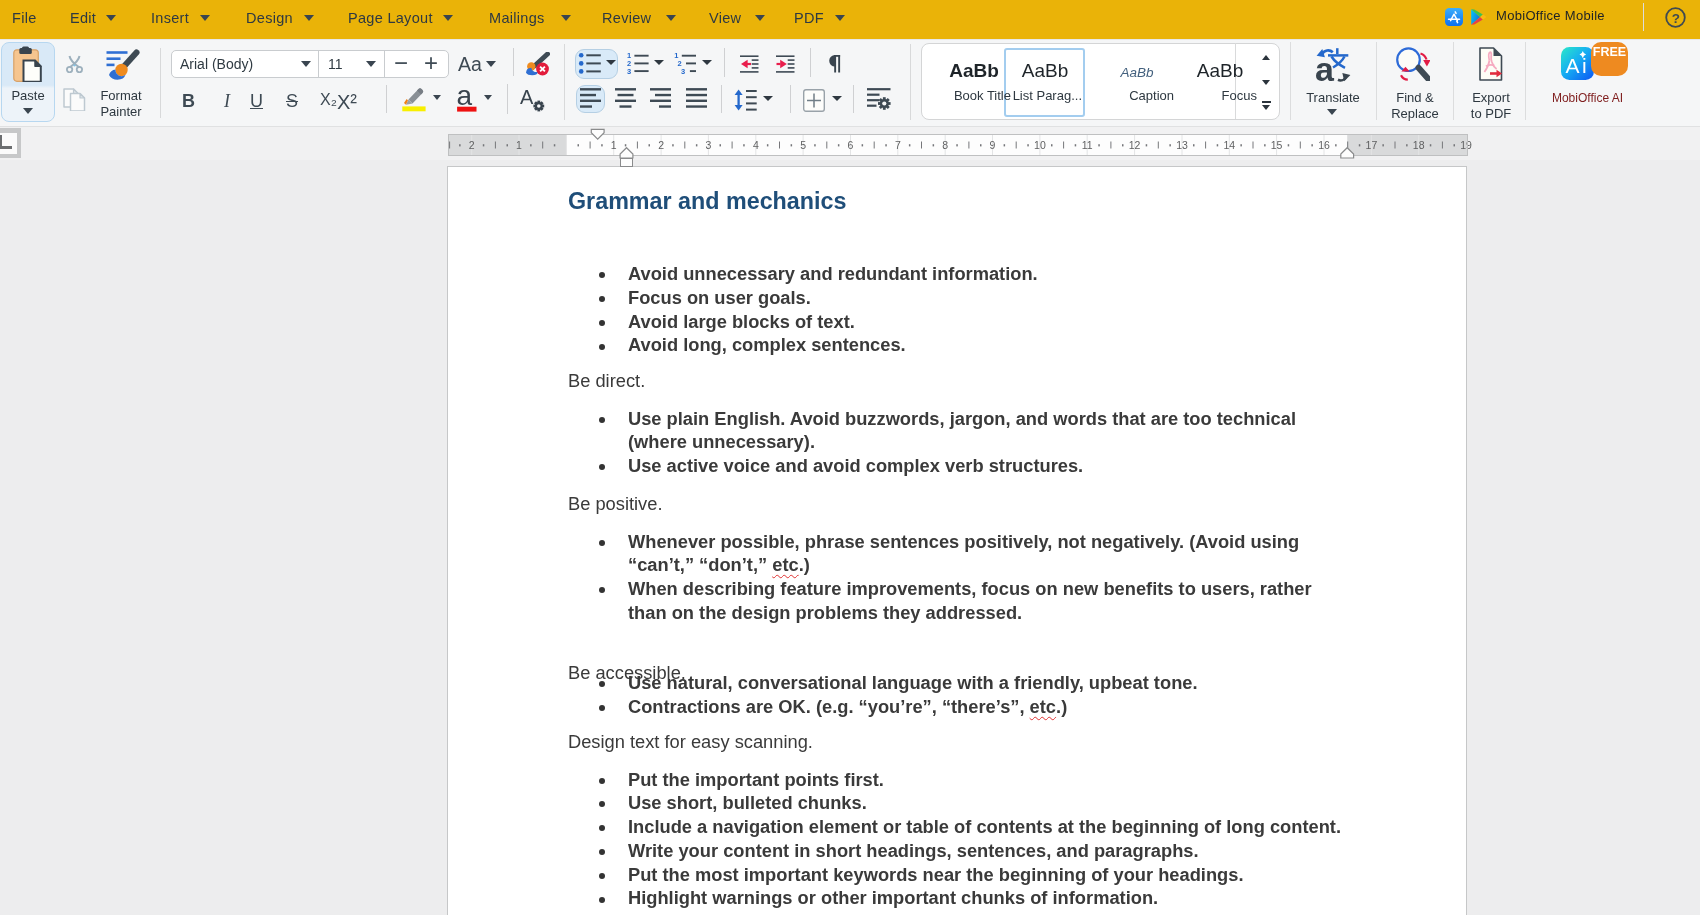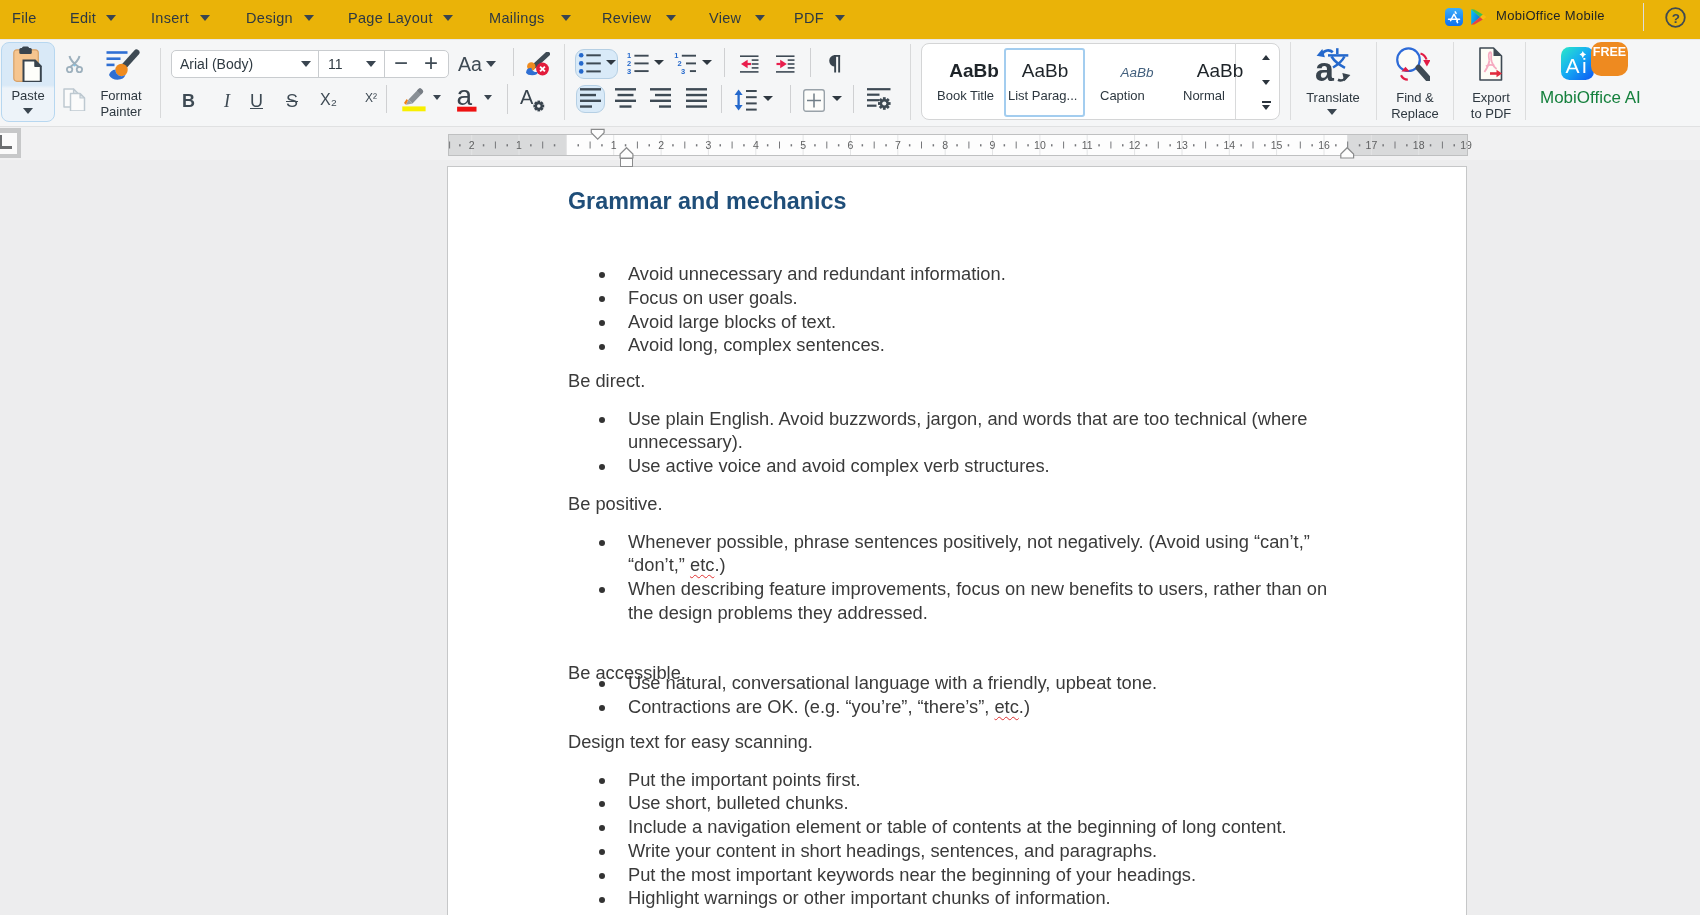--- a/index.html
+++ b/index.html
@@ -12,26 +12,26 @@
 .rlbl{position:absolute;font-size:13px;color:#2e3840;text-align:center;line-height:16px;white-space:nowrap;}
 .combo{position:absolute;background:#fff;border:1px solid #c9cccf;border-radius:5px;}
 .ctext{position:absolute;font-size:14px;color:#2f3a42;white-space:nowrap;}
 .rowglyph{position:absolute;color:#3e4a54;white-space:nowrap;}
 .rulerrow{left:0;top:127px;width:1700px;height:33px;background:#f1f1f2;}
 .docarea{left:0;top:160px;width:1700px;height:755px;background:#ededee;}
 .page{position:absolute;left:447px;top:6px;width:1020px;height:760px;background:#fff;border:1px solid #c6c7c8;border-bottom:none;}
 .doc{position:absolute;font-size:18.3px;line-height:24px;color:#3a3a3a;}
 h1.doc{font-size:23.3px;line-height:30px;color:#1f4e79;font-weight:bold;}
 ul.doc{list-style:none;}
-ul.doc{line-height:23.8px;}ul.doc li{position:relative;padding-left:60px;}
+ul.doc{line-height:23.8px;}ul.doc li{position:relative;padding-left:60px;font-weight:bold;}
 ul.doc li:before{content:"";position:absolute;left:31.3px;top:10.2px;width:6px;height:6px;border-radius:50%;background:#333;}
 .sq{text-decoration-line:underline;text-decoration-style:wavy;text-decoration-color:#e03131;text-decoration-thickness:1px;text-underline-offset:3px;}
 .gal{position:absolute;background:#fff;border:1px solid #d4d5d6;border-radius:4px;}
 .gi-big{font-size:19px;line-height:20px;color:#1e2429;text-align:center;}
-.gi-small{font-size:13px;color:#2e3840;text-align:left;white-space:nowrap;}
+.gi-small{font-size:13px;color:#2e3840;text-align:right;white-space:nowrap;}
 .freebadge{position:absolute;background:#ee8a20;color:#fff;border-radius:10px;font-size:12.5px;font-weight:bold;text-align:center;}
 </style></head><body>
 <div class="abs menubar">
     <span class="mi" style="left:12px">File</span>
     <span class="mi" style="left:70px">Edit</span>
     <div class="abs" style="left:106px;top:15px;width:0;height:0;border-left:5.0px solid transparent;border-right:5.0px solid transparent;border-top:6px solid #3a4550;"></div>
     <span class="mi" style="left:151px">Insert</span>
     <div class="abs" style="left:200px;top:15px;width:0;height:0;border-left:5.0px solid transparent;border-right:5.0px solid transparent;border-top:6px solid #3a4550;"></div>
     <span class="mi" style="left:246px">Design</span>
     <div class="abs" style="left:304px;top:15px;width:0;height:0;border-left:5.0px solid transparent;border-right:5.0px solid transparent;border-top:6px solid #3a4550;"></div>
@@ -127,21 +127,21 @@
       <circle cx="6.3" cy="14.5" r="4.2" fill="#ef8b1f"></circle>
       <path d="M1 20.8 q0.3 -4.8 5.2 -5 a4.9 4.9 0 0 0 7.2 3.6 q-1.2 3.8 -6.2 3.9 q-4.7 0 -6.2 -2.5 z" fill="#2f6fd3"></path>
       <circle cx="17.5" cy="17" r="6.4" fill="#e21c3c"></circle>
       <path d="M15.1 14.6 l4.8 4.8 M19.9 14.6 l-4.8 4.8" stroke="#fff" stroke-width="1.9"></path>
     </svg>
     <span class="rowglyph" style="left:182px;top:51px;font-weight:bold;font-size:18px">B</span>
     <span class="rowglyph" style="left:224px;top:51px;font-style:italic;font-size:18px;font-family:'Liberation Serif',serif">I</span>
     <span class="rowglyph" style="left:250px;top:51px;text-decoration:underline;font-size:18px">U</span>
     <span class="rowglyph" style="left:286px;top:51px;text-decoration:line-through;font-size:18px">S</span>
     <span class="rowglyph" style="left:320px;top:51px;font-size:16px">X₂</span>
-    <span class="rowglyph" style="left:365px;top:51px;font-size:12px">X²</span>
+    <span class="rowglyph" style="left:337px;top:51px;font-size:20px">X²</span>
     <div class="rdiv" style="left:386px;top:45px;height:28px;background:#cfd0d2;"></div>
     <svg class="abs" style="left:402px;top:42.5px;" width="26" height="29" viewBox="0 0 26 29">
       <path d="M6.5 16.5 L16.5 6 Q18 4.5 19.5 6 L20.5 7 Q22 8.5 20.5 10 L10.5 20.5 Z" fill="#8a9096"></path>
       <path d="M6.5 16.5 L10.5 20.5 L8 21 L4 21.8 Z" fill="#9aa0a6"></path>
       <path d="M4 21.8 L6 17.2 L4.6 16 L2 20 Z" fill="#f08018"></path>
       <path d="M16.5 6 Q18 4.5 19.5 6 L20.5 7 Q22 8.5 20.5 10 L19 11.5 L15 7.5 Z" fill="#777d84"></path>
       <rect x="0.3" y="23.4" width="23.3" height="4.9" fill="#f8ef00"></rect>
     </svg>
     <div class="abs" style="left:433.3px;top:54.599999999999994px;width:0;height:0;border-left:4.15px solid transparent;border-right:4.15px solid transparent;border-top:5.3px solid #3a4550;"></div>
     <svg class="abs" style="left:456px;top:48px;" width="22" height="26" viewBox="0 0 22 26">
@@ -273,21 +273,21 @@
     <div class="gal" style="left:921px;top:2.5px;width:358.5px;height:77.5px;border-radius:8px"></div>
     <div class="abs" style="left:1235px;top:3px;width:1px;height:76px;background:#d9dadb"></div>
     <div class="abs" style="left:1004px;top:8px;width:81px;height:69px;border:2px solid #a3cdef;border-radius:3px"></div>
     <div class="abs gi-big" style="left:937px;top:21px;width:74px;font-weight:bold;color:#1e2429">AaBb</div>
     <div class="abs gi-small" style="left:937px;top:48px;width:74px">Book Title</div>
     <div class="abs gi-big" style="left:1008px;top:21px;width:74px;color:#1e2429">AaBb</div>
     <div class="abs gi-small" style="left:1008px;top:48px;width:74px">List Parag...</div>
     <div class="abs gi-big" style="left:1100px;top:23px;width:74px;font-style:italic;color:#44617e;font-size:13.5px">AaBb</div>
     <div class="abs gi-small" style="left:1100px;top:48px;width:74px">Caption</div>
     <div class="abs gi-big" style="left:1183px;top:21px;width:74px;color:#1e2429">AaBb</div>
-    <div class="abs gi-small" style="left:1183px;top:48px;width:74px">Normal</div>
+    <div class="abs gi-small" style="left:1183px;top:48px;width:74px">Focus</div>
     <div class="abs" style="left:1262px;top:15.299999999999997px;width:0;height:0;border-left:4.5px solid transparent;border-right:4.5px solid transparent;border-bottom:5px solid #2b343c"></div>
     <div class="abs" style="left:1262px;top:39.900000000000006px;width:0;height:0;border-left:4.5px solid transparent;border-right:4.5px solid transparent;border-top:5px solid #2b343c;"></div>
     <div class="abs" style="left:1261.8px;top:60.8px;width:9.3px;height:2.6px;background:#2b343c"></div>
     <div class="abs" style="left:1261.8px;top:64.7px;width:0;height:0;border-left:4.65px solid transparent;border-right:4.65px solid transparent;border-top:5px solid #2b343c;"></div>
     <div class="rdiv" style="left:1290px;top:2px;height:78px;background:#dcddde;"></div>
     <svg class="abs" style="left:1316px;top:6px;" width="36" height="37" viewBox="0 0 36 37">
       <text x="-1" y="35" font-family="Liberation Sans" font-size="34" font-weight="bold" fill="#39444e">a</text>
       <g stroke="#2468cc" stroke-width="2.5" fill="none">
         <path d="M21.3 2.2 V8"></path>
         <path d="M12 9.4 H32.3"></path>
@@ -333,21 +333,21 @@
           <stop offset="0.45" stop-color="#16aef2"></stop>
           <stop offset="1" stop-color="#0b55f3"></stop>
         </linearGradient>
       </defs>
       <rect x="0" y="0" width="33" height="33" rx="8.5" fill="url(#aig)"></rect>
       <text x="4.5" y="26" font-family="Liberation Sans" font-size="21" fill="#fff">A</text>
       <text x="21" y="26" font-family="Liberation Sans" font-size="21" fill="#fff">i</text>
       <path d="M21.8 4 q0.7 2.9 3.3 3.6 q-2.6 0.7 -3.3 3.6 q-0.7 -2.9 -3.3 -3.6 q2.6 -0.7 3.3 -3.6 z" fill="#fff"></path>
     </svg>
     <div class="freebadge" style="left:1591px;top:2px;width:37px;height:34px;line-height:21px">FREE</div>
-    <div class="rlbl" style="left:1540px;top:50px;width:95px;font-size:17px;color:#15803d">MobiOffice AI</div>
+    <div class="rlbl" style="left:1540px;top:50px;width:95px;font-size:12px;color:#7f1d1d">MobiOffice AI</div>
   </div>
 <div class="abs rulerrow">
     <div class="abs" style="left:0px;top:1px;width:21px;height:30px;background:#c7c8c9"></div>
     <div class="abs" style="left:0px;top:5.5px;width:16.5px;height:21px;background:#fbfbfb"></div>
     <div class="abs" style="left:0px;top:8px;width:11.5px;height:13.5px;border-left:2.5px solid #6c6e70;border-bottom:3px solid #6c6e70"></div>
     <svg class="abs" style="left:448px;top:7px;overflow:visible;" width="1020" height="22" viewBox="0 0 1020 22">
       <rect x="0" y="0" width="1020" height="22" fill="#d9dadb"></rect>
       <rect x="118.4" y="0" width="780.8" height="22" fill="#fdfdfd"></rect>
       <path d="M23.7 0 V22" stroke="#e3e4e5" stroke-width="1"></path>
       <path d="M71.0 0 V22" stroke="#e3e4e5" stroke-width="1"></path>

